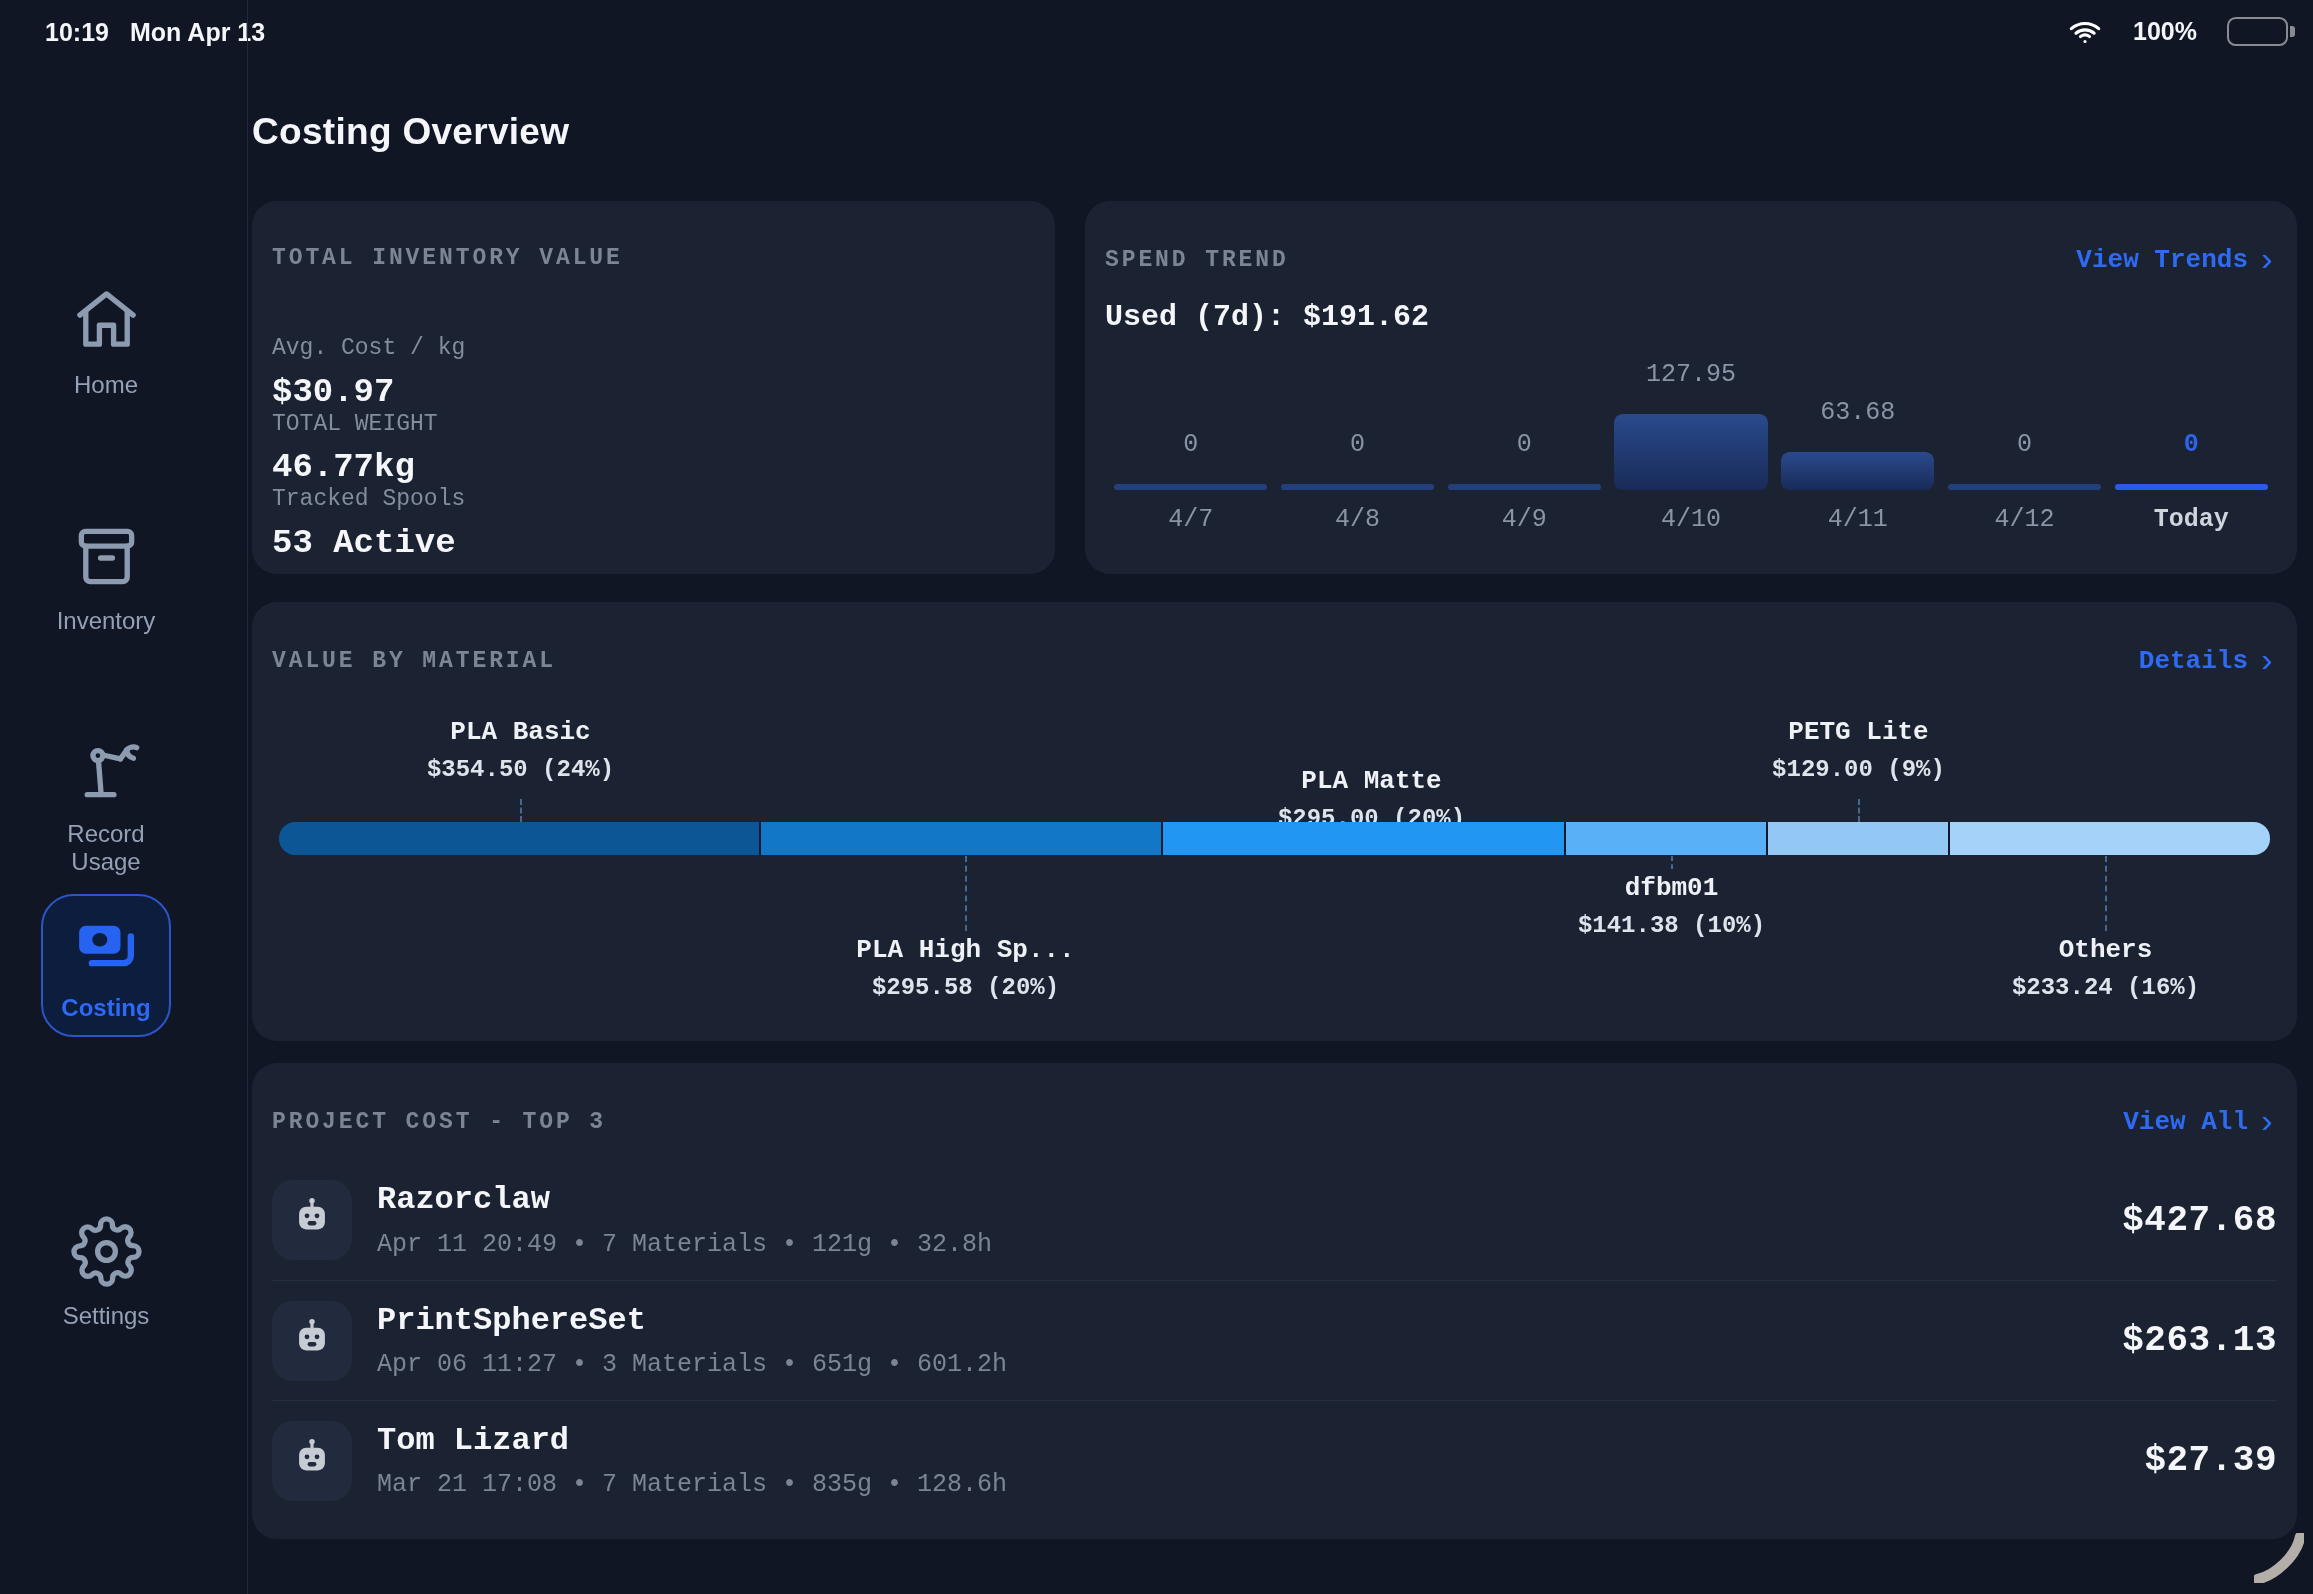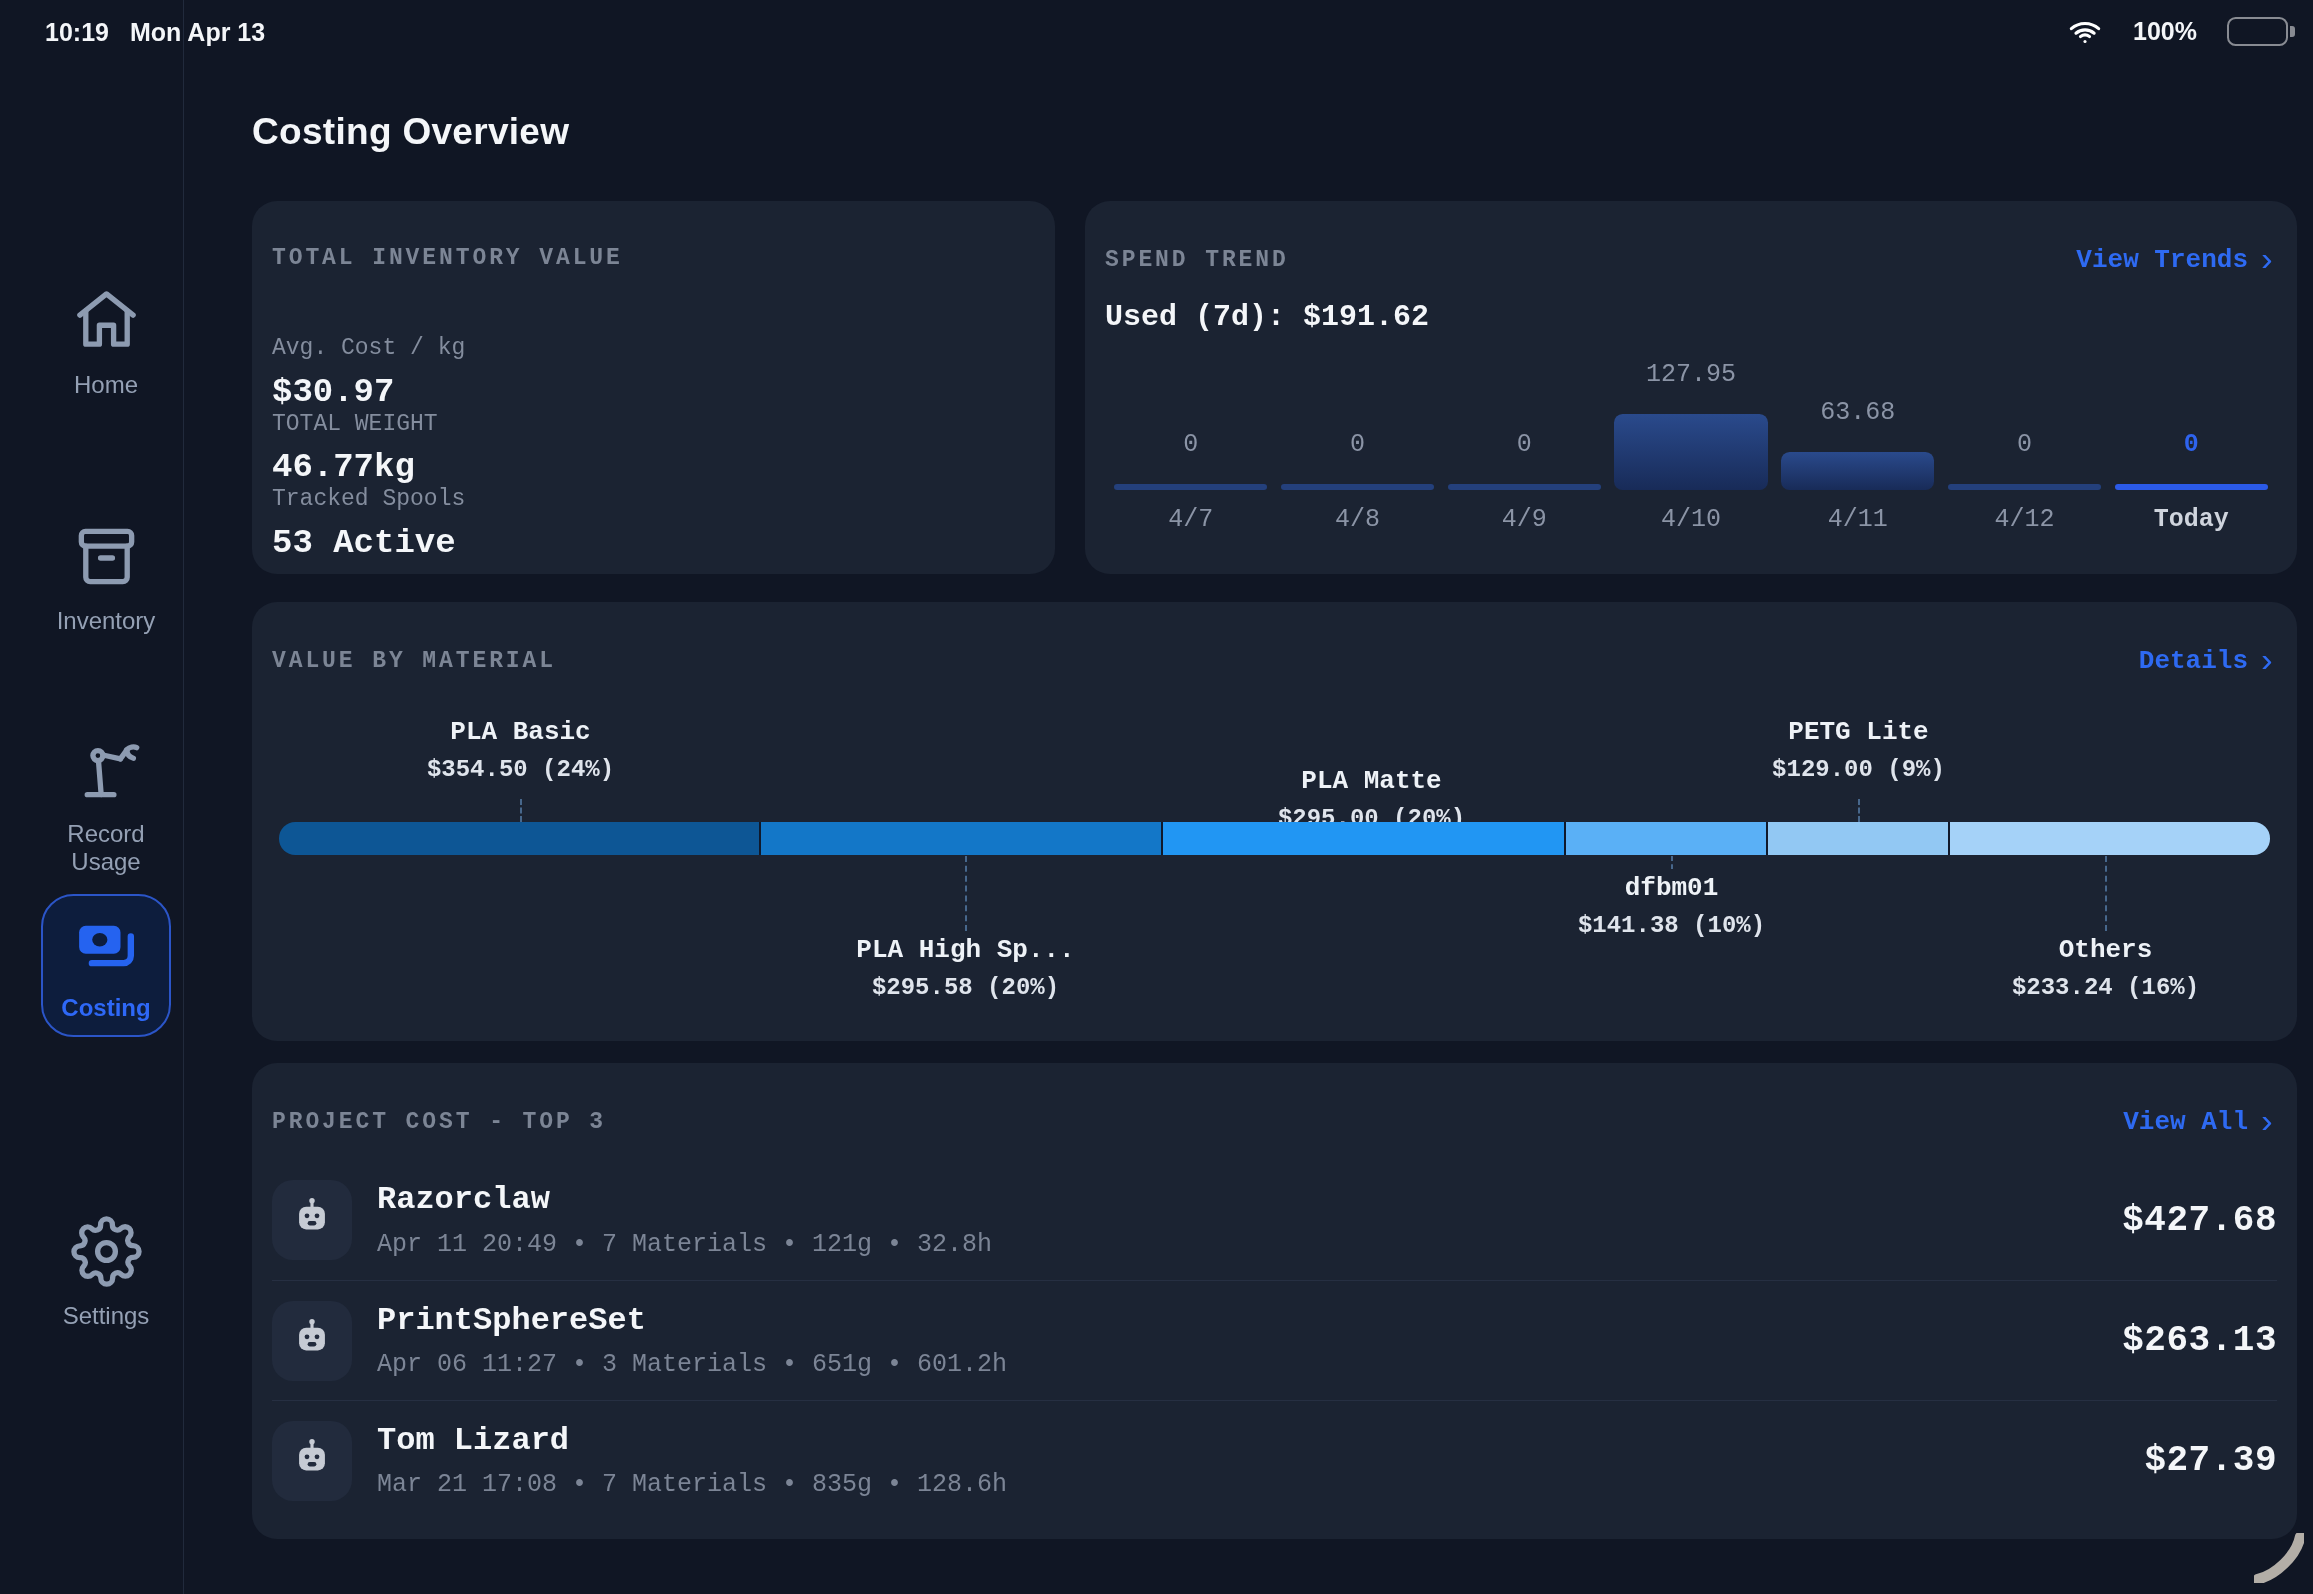--- a/index.html
+++ b/index.html
@@ -17,21 +17,21 @@
     padding:5.7px 25px 0 45px;font-size:25px;font-weight:700;}
   .sb-left{display:flex;gap:21px;align-items:center;}
   .sb-right{display:flex;gap:30px;align-items:flex-start;}
   .bat{width:61px;height:29px;border:2.9px solid rgba(255,255,255,.5);border-radius:8.6px;
     position:relative;padding:2.9px;}
   .bat-fill{background:#fff;width:100%;height:100%;border-radius:3.8px;}
   .bat-tip{position:absolute;right:-8.6px;top:6.7px;width:4.8px;height:11.5px;
     background:rgba(255,255,255,.5);border-radius:0 2.9px 2.9px 0;}
 
   
-  .sidebar{position:absolute;left:0;top:0;width:184px;height:100%;
+  .sidebar{position:absolute;left:0;top:0;width:248px;height:100%;
     border-right:1.9px solid #212a3c;}
   .side-item{position:absolute;left:0;width:212px;display:flex;flex-direction:column;
     align-items:center;gap:15.3px;color:#94a0b4;font-size:24px;font-weight:500;
     text-align:center;cursor:default;}
   .side-item .lbl{max-width:143px;line-height:1.15;}
   .si-home{top:285px;} .si-inventory{top:521px;} .si-record{top:734px;} .si-settings{top:1216px;}
   .costing-tile{position:absolute;left:41px;top:894px;width:130px;height:143px;
     border:2.9px solid #2b55c8;border-radius:32.5px;background:#0d1d3d;
     display:flex;flex-direction:column;align-items:center;justify-content:center;gap:11.5px;}
   .costing-tile .lbl{color:#2e68f7;font-size:24px;font-weight:700;}

